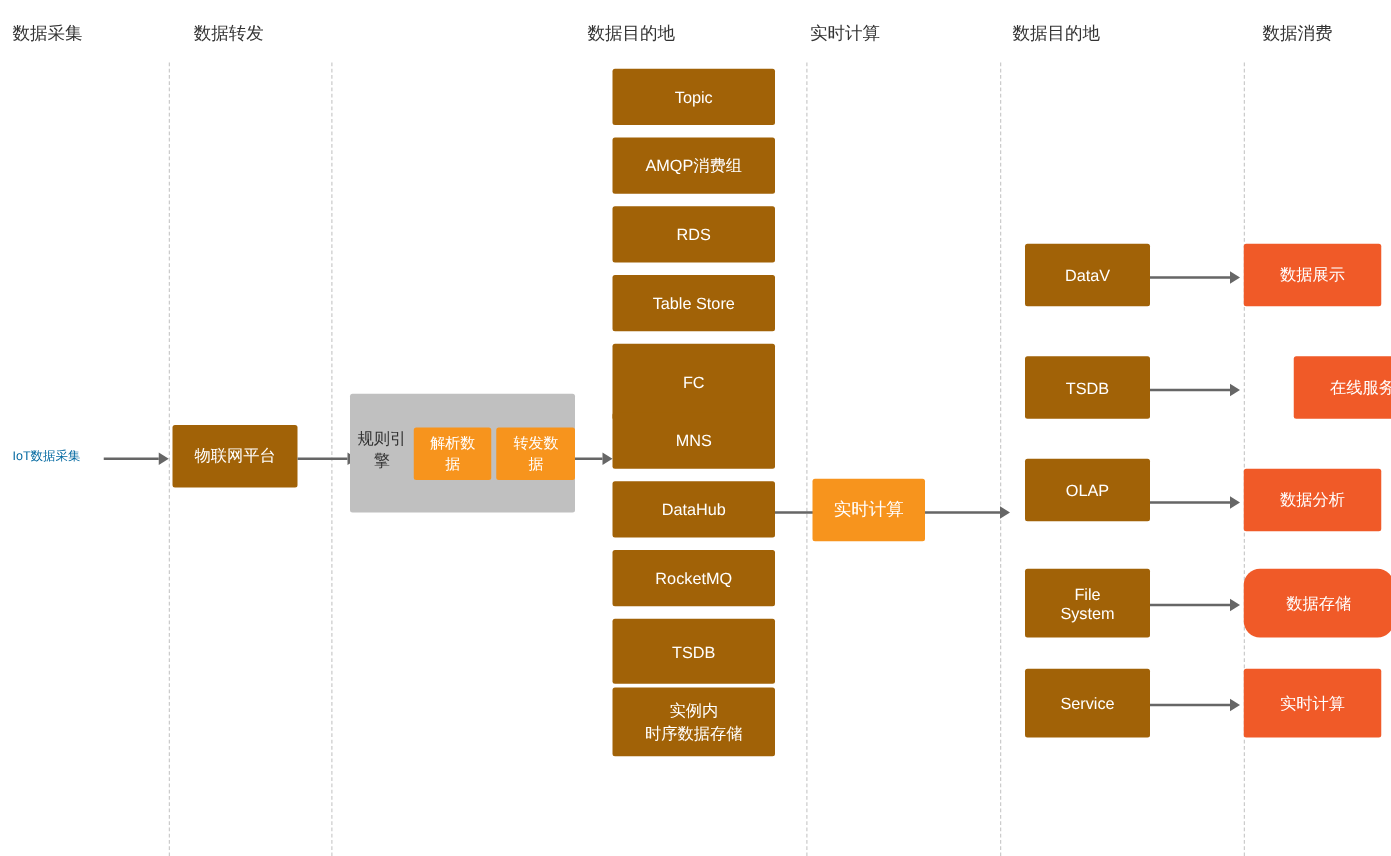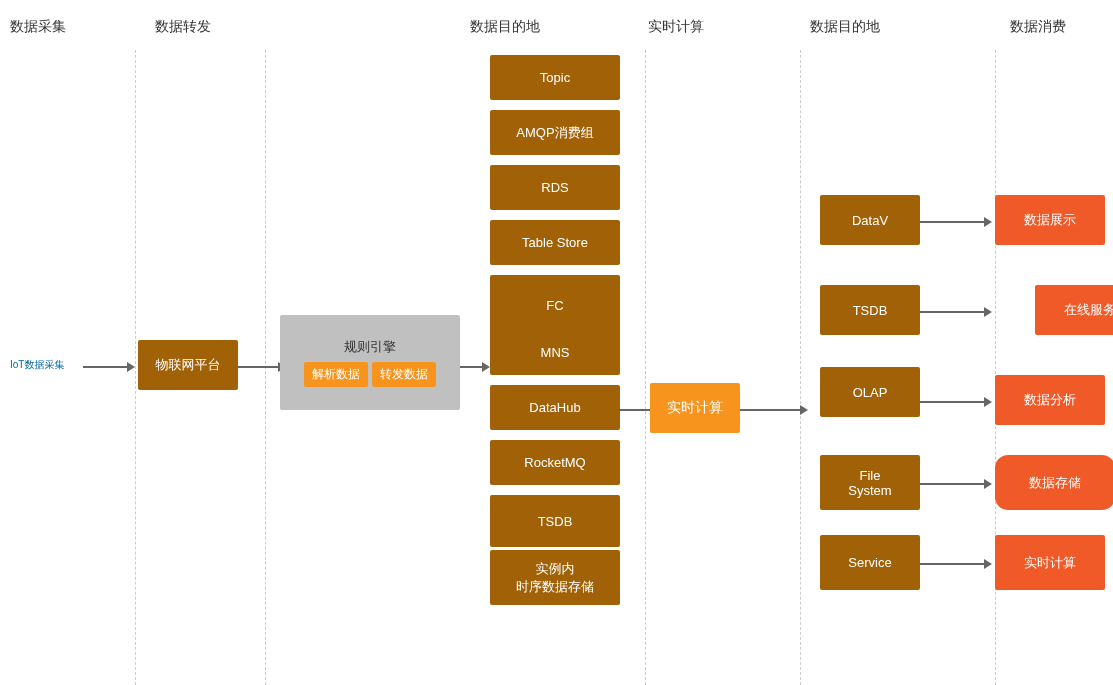--- a/index.html
+++ b/index.html
@@ -64,21 +64,21 @@
       font-size: 13px;
       border-radius: 2px;
     }
 
     
     .box-gray {
       position: absolute;
       background: #C0C0C0;
       color: #333;
       display: flex;
-      flex-direction: column;
+      flex-direction: row;
       align-items: center;
       justify-content: center;
       text-align: center;
       font-size: 13px;
       border-radius: 2px;
     }
 
     .box-gray .gray-title {
       font-size: 13px;
       color: #333;

